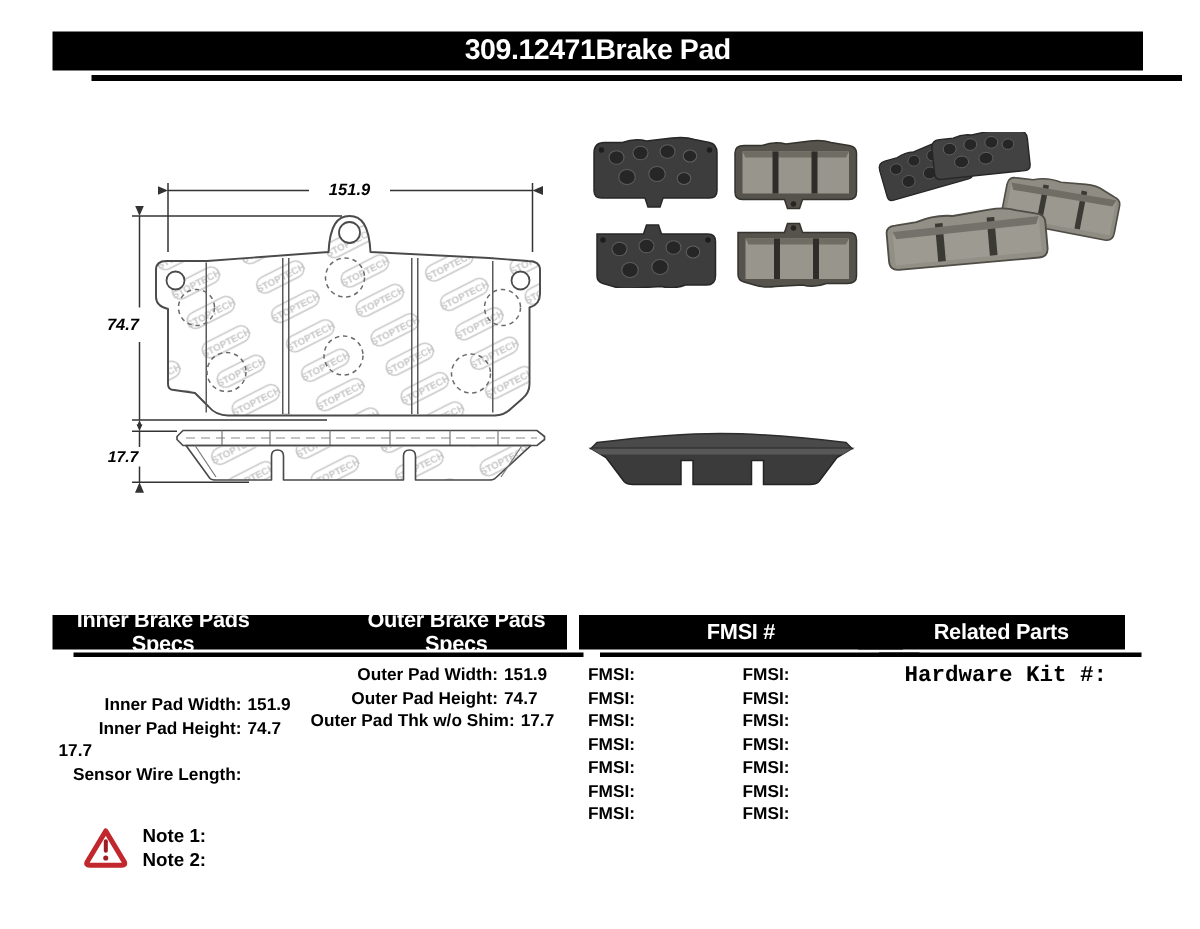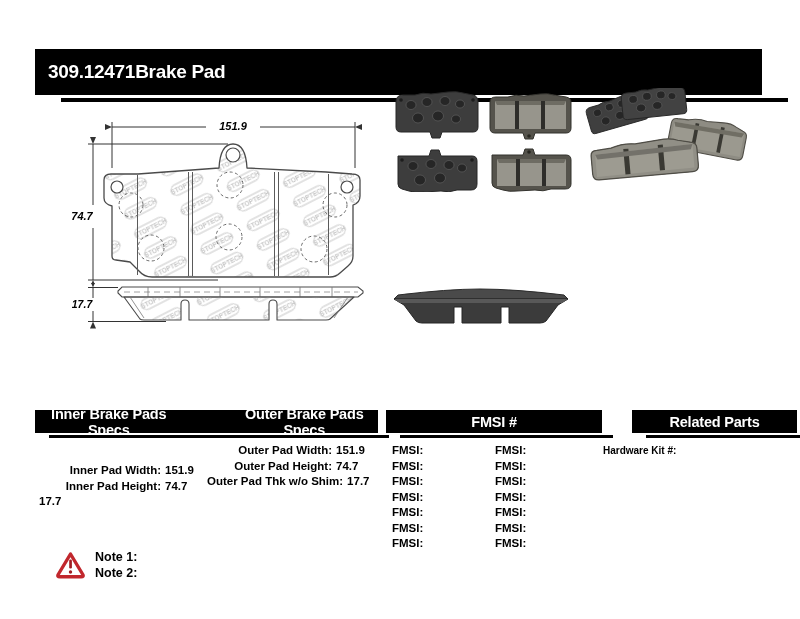--- a/index.html
+++ b/index.html
@@ -2,42 +2,42 @@
 <html><head>
 <meta charset="utf-8">
 <style>
   html,body{margin:0;padding:0;background:#fff;}
   .page{position:relative;width:800px;height:619px;background:#ffffff;overflow:hidden;
         font-family:"Liberation Sans",sans-serif;color:#000;}
 
   
   .hbar{position:absolute;background:#000;color:#fff;display:flex;align-items:center;}
   .hbar::after{content:"";position:absolute;height:4px;background:#000;}
-  .title-bar{left:35px;top:21px;width:727px;height:46px;justify-content:flex-start;
-             padding:0 13px;box-sizing:border-box;font-size:19px;font-weight:bold;letter-spacing:-0.3px;margin-top:28px;}
+  .title-bar{left:35px;top:21px;width:727px;height:26px;justify-content:center;
+             padding:0 13px;box-sizing:border-box;font-size:19px;font-weight:bold;letter-spacing:-0.3px;}
   .title-bar::after{left:26px;right:-26px;bottom:-7px;}
   .col-bar{top:410px;height:23px;font-size:14.5px;font-weight:bold;justify-content:center;letter-spacing:-0.2px;gap:48px;}
   .col-bar::after{left:14px;right:-11px;bottom:-5px;height:3px;}
   .bar-specs{left:35px;width:343px;}
   .bar-specs span{flex:1;text-align:center;}
   .bar-fmsi{left:386px;width:216px;}
-  .bar-related{left:632px;width:165px;}
+  .bar-related{left:572px;width:165px;padding-left:13px;}
 
   
   .spec-col{position:absolute;top:443px;font-size:11.5px;font-weight:bold;line-height:15.5px;}
   .spec-col .row{display:flex;}
   .spec-col .lab{flex:1;text-align:right;white-space:nowrap;}
   .spec-col .val{width:42px;text-align:left;padding-left:4px;white-space:nowrap;}
   .inner-col{left:35px;width:172px;margin-top:20px;}
   .outer-col{left:207px;width:171px;}
   .fmsi-col{position:absolute;left:386px;top:443px;width:206px;display:flex;
             font-size:11.5px;font-weight:bold;line-height:15.5px;}
   .fmsi-sub{width:105px;padding-left:6px;box-sizing:border-box;}
   .related-col{position:absolute;left:600px;top:443px;width:170px;
-               font-size:10px;font-weight:bold;line-height:15.5px;padding-left:3px;box-sizing:border-box;}
+               font-size:15px;font-weight:bold;line-height:15.5px;padding-left:3px;box-sizing:border-box;font-family:Liberation Mono, monospace;}
 
   
   .fig{position:absolute;}
 
   
   .warn{position:absolute;left:56px;top:551px;}
   .notes{position:absolute;left:95px;top:549px;font-size:12.5px;font-weight:bold;line-height:16px;}
 </style>
 </head>
 <body>
@@ -268,20 +268,24 @@
         <span class="lab">Inner Pad Width:</span>
         <span class="val">151.9</span>
       </div>
     <div class="row">
         <span class="lab">Inner Pad Height:</span>
         <span class="val">74.7</span>
       </div>
     <div class="row">
         <span class="val">17.7</span>
       </div>
+    <div class="row">
+        <span class="lab">Sensor Wire Length:</span>
+        <span class="val"></span>
+      </div>
   </div>
 
   <div class="spec-col outer-col">
     <div class="row">
         <span class="lab">Outer Pad Width:</span>
         <span class="val">151.9</span>
       </div>
     <div class="row">
         <span class="lab">Outer Pad Height:</span>
         <span class="val">74.7</span>

